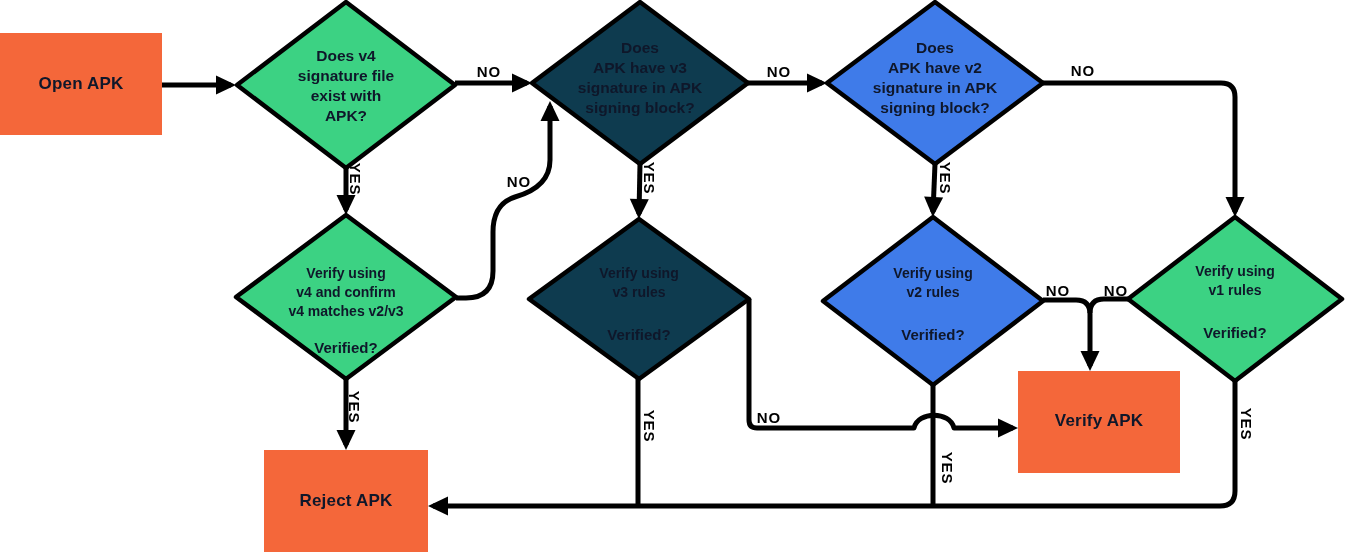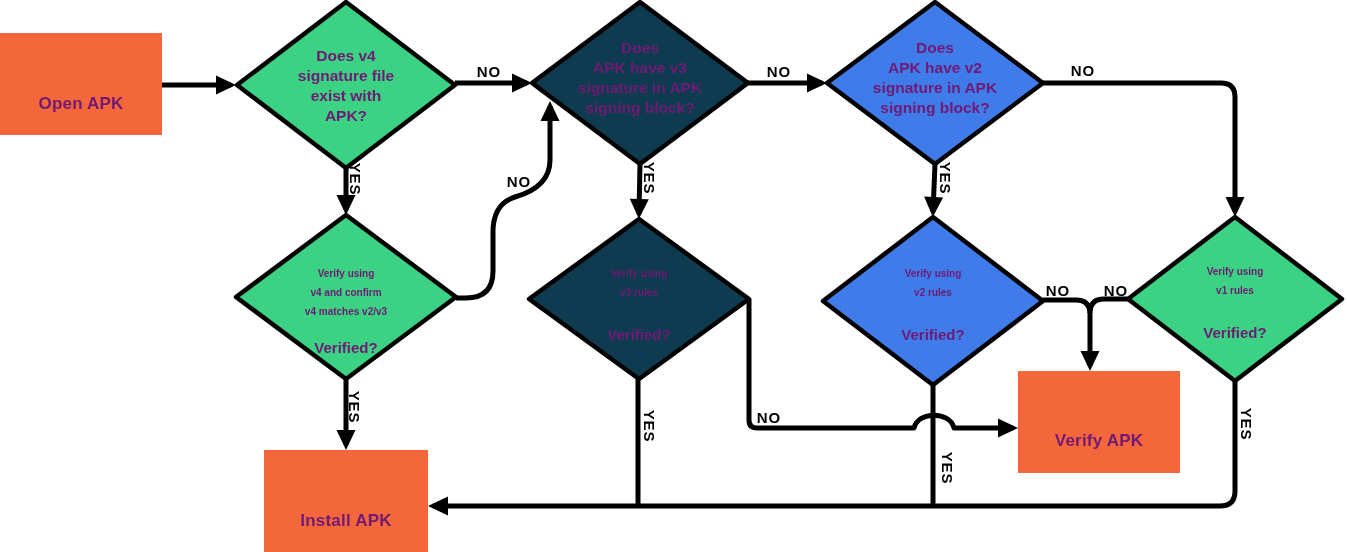--- a/index.html
+++ b/index.html
@@ -3,27 +3,27 @@
 <meta charset="utf-8">
 <style>
   html,body{margin:0;padding:0;background:#ffffff;}
   .canvas{
     position:relative;width:1347px;height:552px;background:#ffffff;
     font-family:"Liberation Sans",sans-serif;overflow:hidden;
   }
   .canvas svg{position:absolute;left:0;top:0;}
   .lbl{
     position:absolute;transform:translate(-50%,-50%);
-    color:#701a75;font-weight:bold;text-align:center;
+    color:#0f172a;font-weight:bold;text-align:center;
     white-space:pre-line;pointer-events:none;
   }
   .lbl.q{font-size:15.5px;line-height:20px;}
-  .lbl.v{font-size:10px;line-height:19px;}
+  .lbl.v{font-size:14px;line-height:19px;}
   .lbl.sub{font-size:15px;}
-  .lbl.box{font-size:17px;letter-spacing:.2px;margin-top:20px;}
+  .lbl.box{font-size:17px;letter-spacing:.2px;}
   .edge-label{
     position:absolute;transform:translate(-50%,-50%);
     color:#000000;font-weight:bold;font-size:15px;letter-spacing:.9px;
     white-space:nowrap;pointer-events:none;
   }
   .edge-label.vert{transform:translate(-50%,-50%) rotate(90deg);}
 </style>
 </head>
 <body>
 
@@ -90,21 +90,21 @@
   <div class="lbl v" style="left:639px;top:283px;">Verify using
 v3 rules</div>
   <div class="lbl sub" style="left:639px;top:334px;">Verified?</div>
   <div class="lbl v" style="left:933px;top:283px;">Verify using
 v2 rules</div>
   <div class="lbl sub" style="left:933px;top:334px;">Verified?</div>
   <div class="lbl v" style="left:1235px;top:281px;">Verify using
 v1 rules</div>
   <div class="lbl sub" style="left:1235px;top:332px;">Verified?</div>
   <div class="lbl box" style="left:1099px;top:421px;">Verify APK</div>
-  <div class="lbl box" style="left:346px;top:501px;">Install APK</div>
+  <div class="lbl box" style="left:346px;top:501px;">Reject APK</div>
 
   <div class="edge-label" style="left:489px;top:71px;">NO</div>
   <div class="edge-label" style="left:779px;top:71px;">NO</div>
   <div class="edge-label" style="left:1083px;top:70px;">NO</div>
   <div class="edge-label" style="left:519px;top:181px;">NO</div>
   <div class="edge-label" style="left:769px;top:417px;">NO</div>
   <div class="edge-label" style="left:1058px;top:290px;">NO</div>
   <div class="edge-label" style="left:1116px;top:290px;">NO</div>
   <div class="edge-label vert" style="left:355px;top:179px;">YES</div>
   <div class="edge-label vert" style="left:649px;top:178px;">YES</div>

